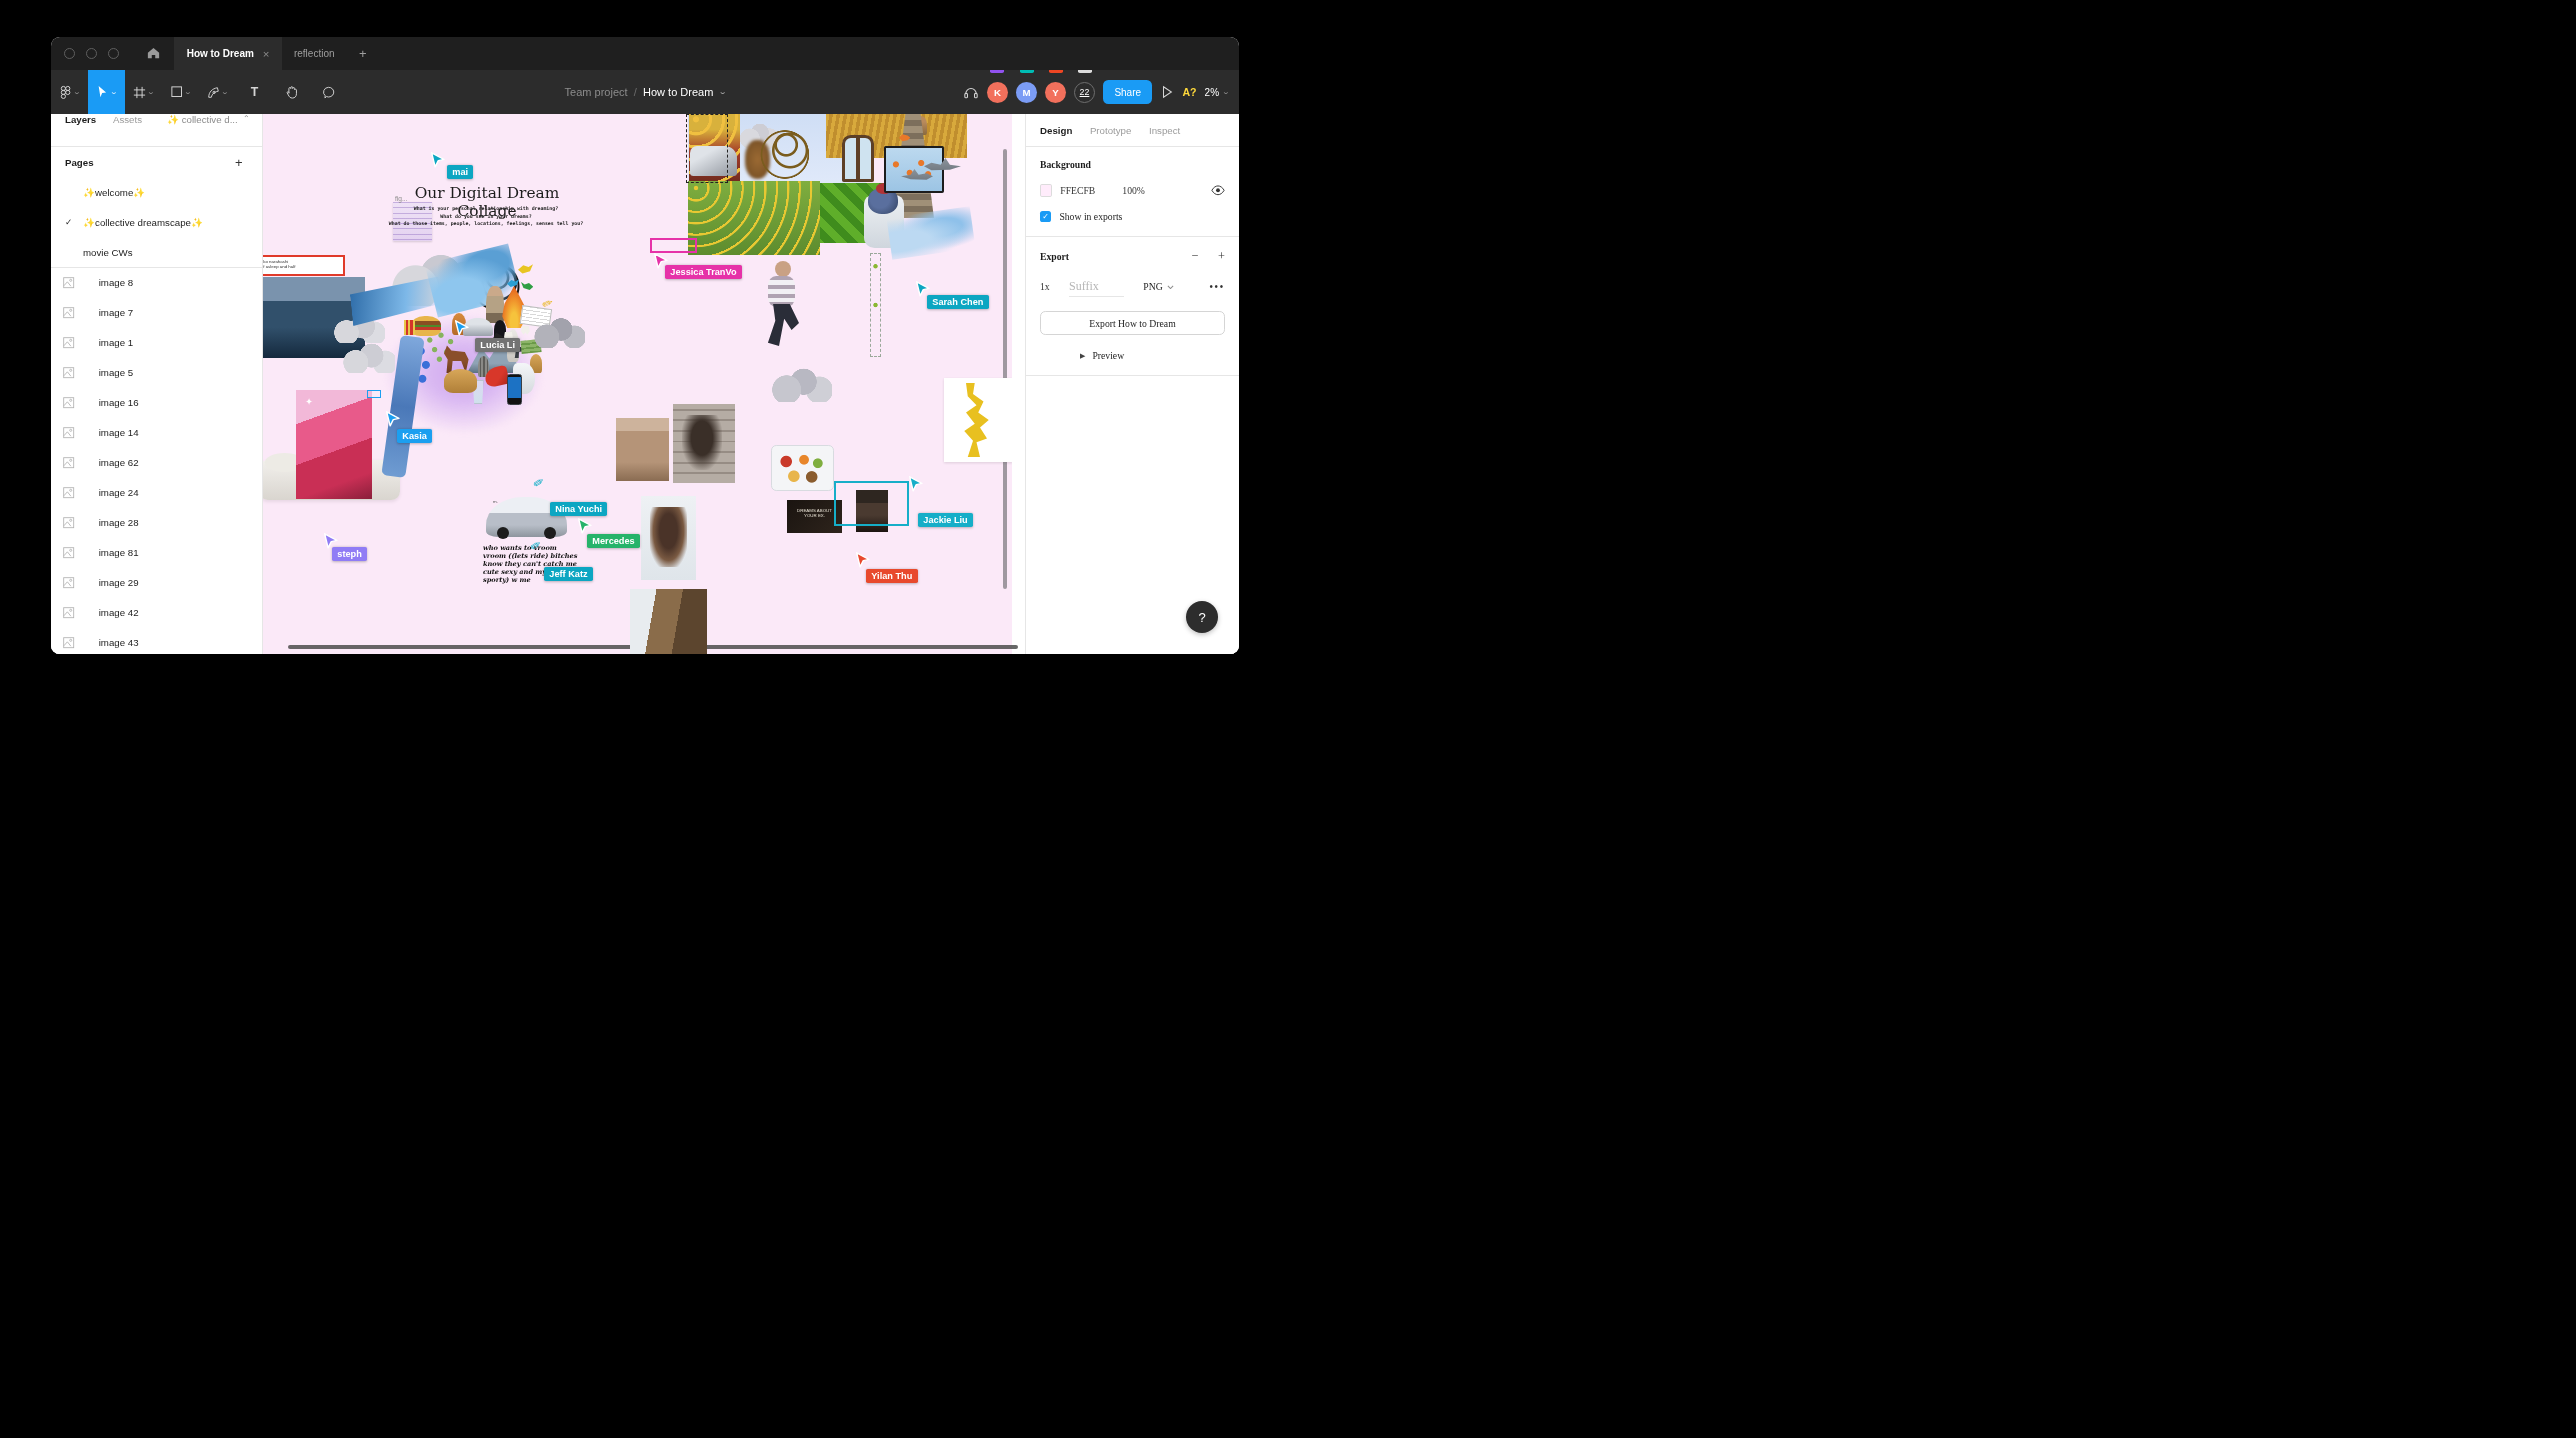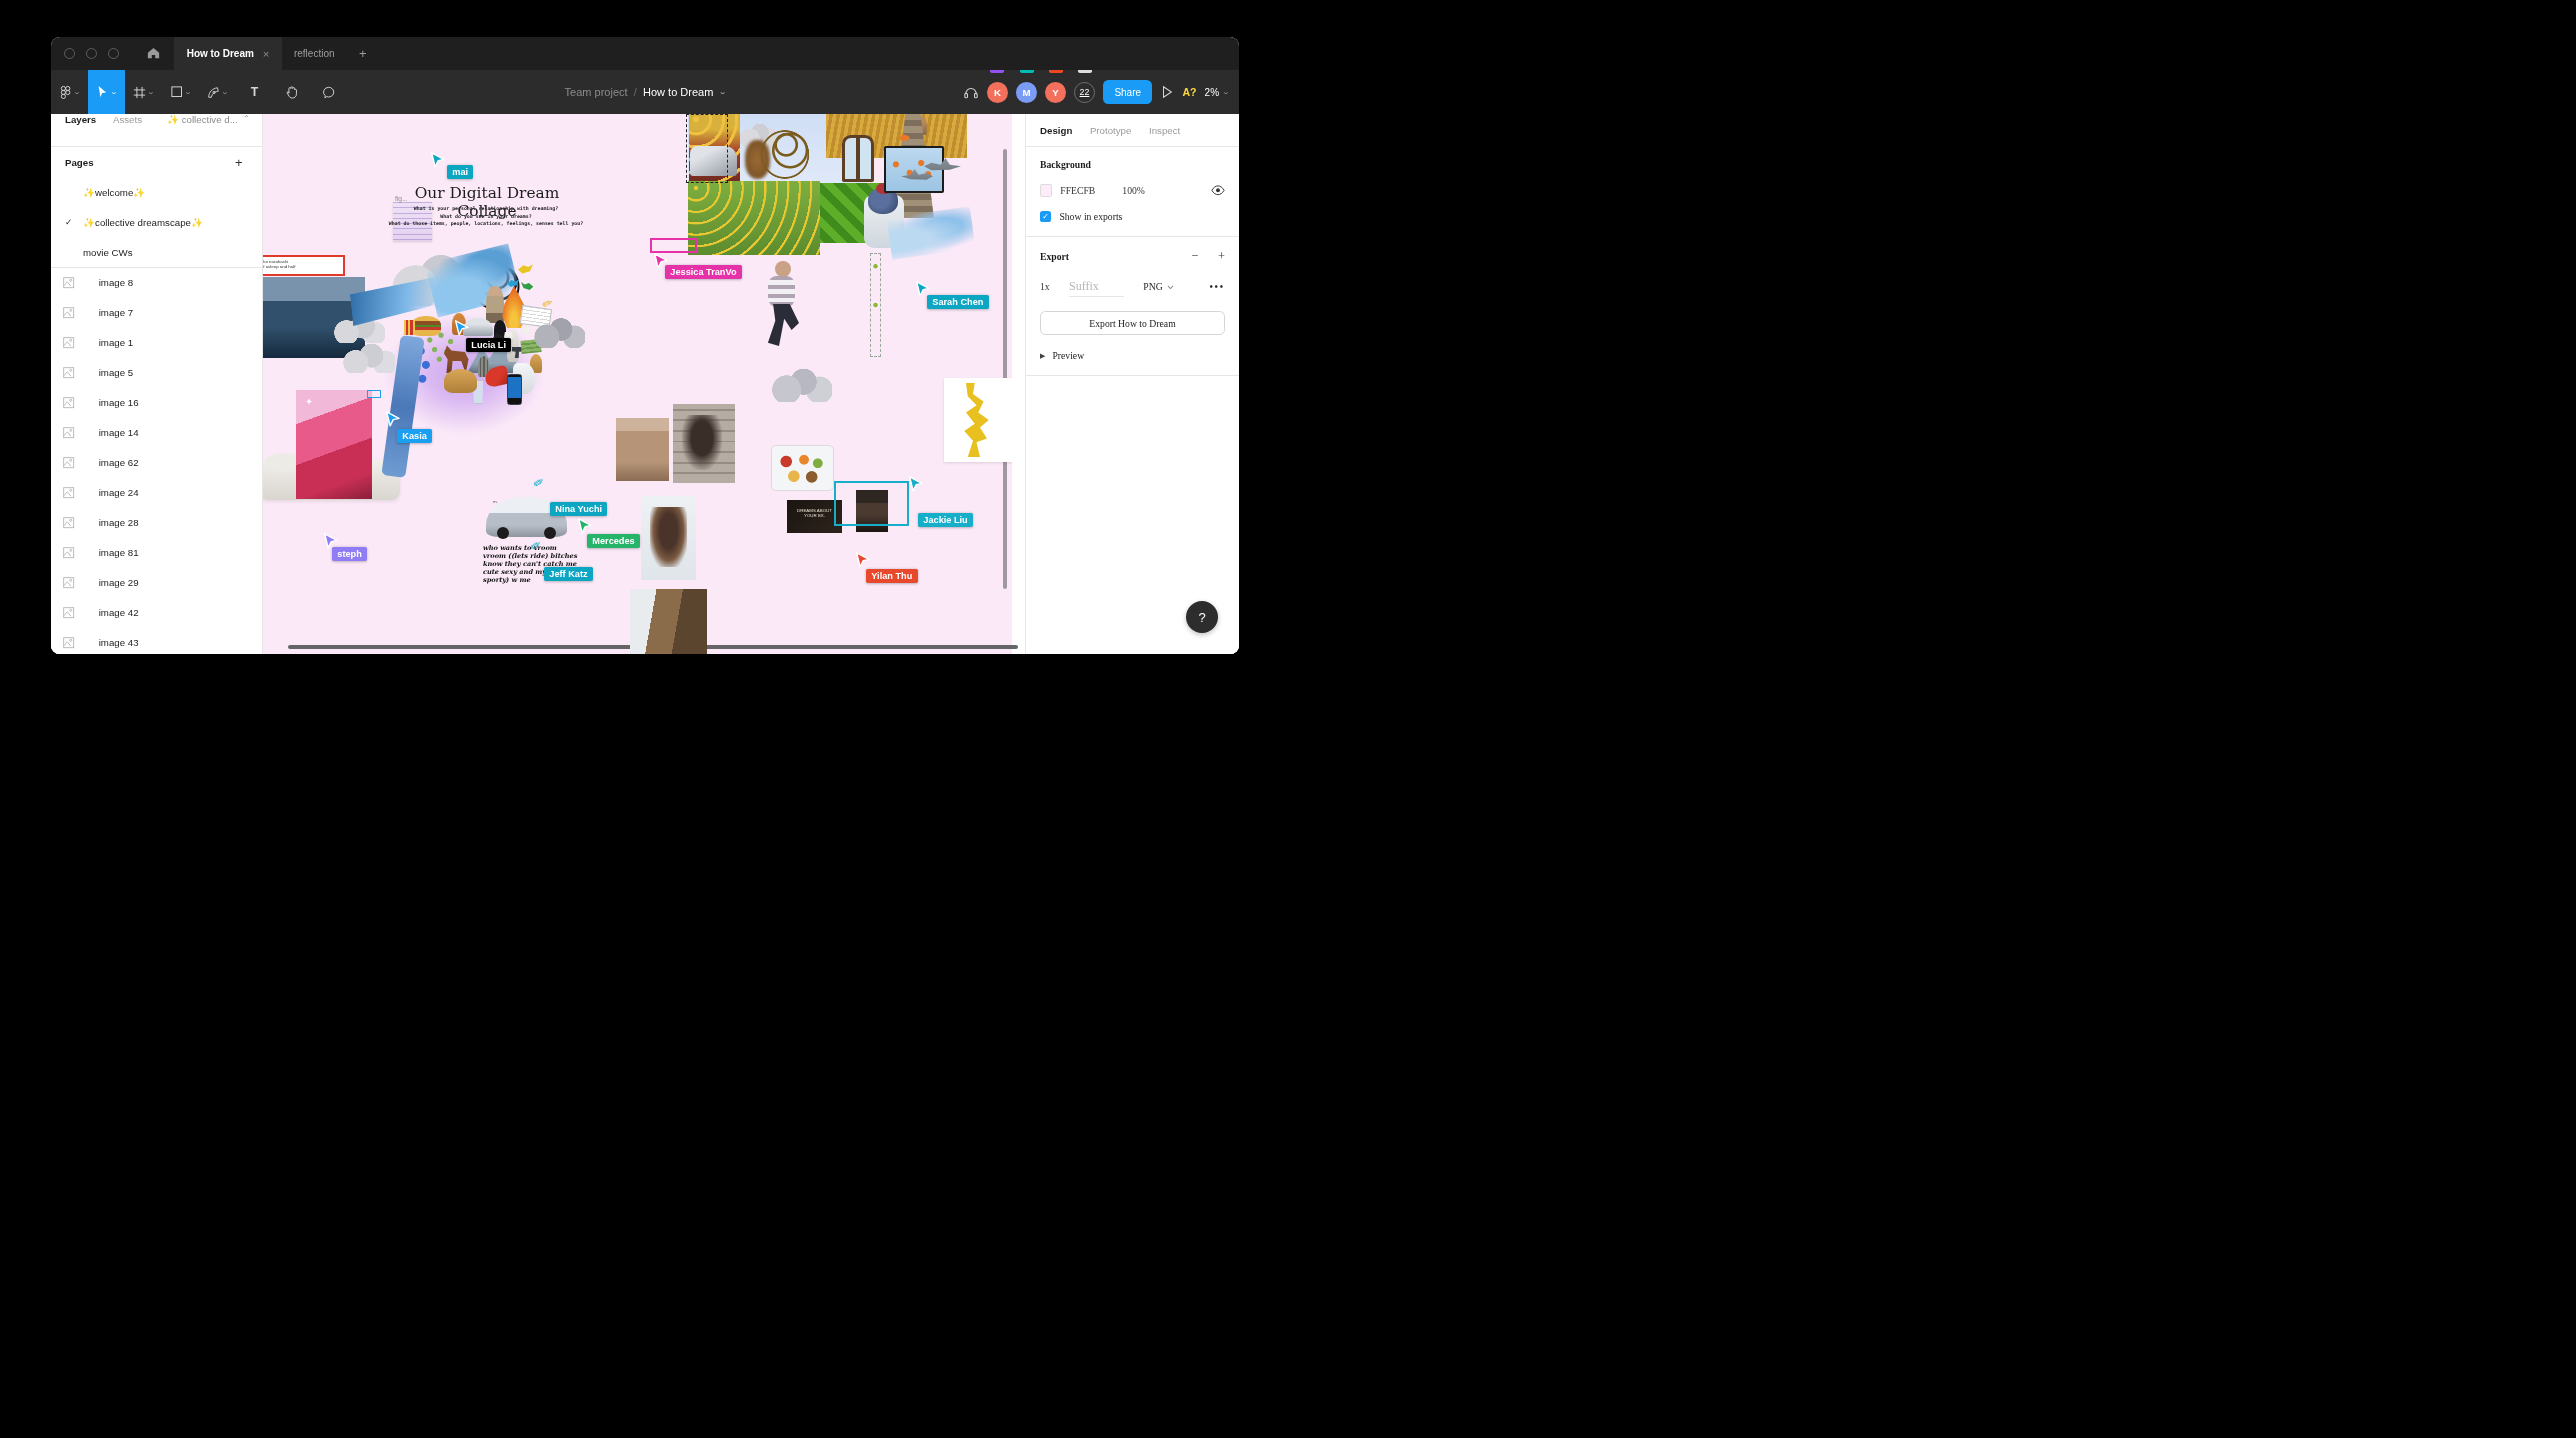--- a/index.html
+++ b/index.html
@@ -80,21 +80,21 @@
   .chkrow { display:flex; align-items:center; gap:8px; margin-top:14px; color:#1d1d1d; }
   .chk { width:11.4px; height:11.4px; background:#1a9bf5; border-radius:2.6px; color:#fff; font-size:8px; display:flex; align-items:center; justify-content:center; }
   .exphead { display:flex; align-items:center; }
   .exphead .mini { margin-left:auto; display:flex; gap:19.3px; font-size:12.3px; color:#333; font-weight:normal; }
   .exprow { display:flex; align-items:center; margin-top:13px; }
   .suffixin { width:55px; border:none; border-bottom:0.9px solid #e6e6e6; font-size:12px; font-family:inherit; margin-left:19.3px; padding:1.8px 0; color:#333; outline:none; }
   .suffixin::placeholder { color:#b6b6b6; }
   .fmt { margin-left:19.3px; display:flex; align-items:center; gap:4.4px; color:#1d1d1d; }
   .dots { margin-left:auto; letter-spacing:1.8px; font-weight:bold; color:#333; }
   .expbtn { width:100%; height:24.6px; margin-top:14px; background:#fff; border:0.9px solid #d5d5d5; border-radius:5.3px; font-size:9.7px; color:#1d1d1d; font-family:inherit; }
-  .prevrow { display:flex; align-items:center; gap:7px; margin-top:15px; color:#1d1d1d; }
+  .prevrow { display:flex; align-items:center; gap:7px; margin-top:15px; color:#1d1d1d;margin-left:40px; }
   .tri { font-size:7px; color:#444; }
   .helpbtn { position:absolute; right:21px; bottom:21px; width:32px; height:32px; border-radius:50%; background:#2d2d2d; color:#fff; font-size:13px; display:flex; align-items:center; justify-content:center; box-shadow:0 1.8px 5.3px rgba(0,0,0,.25); z-index:50; }
 </style>
 </head>
 <body>
 
 <div class="stage">
   <div class="window">
 
     <div class="tabbar">
@@ -457,21 +457,21 @@
                 <path d="M3 2 L17 9.5 L10.5 11 L7 18 Z" fill="#e632a8" stroke="#fff" stroke-width="1.6" stroke-linejoin="round"></path>
               </svg></div>
             <div class="clabel" style="left: 402px; top: 151px; background: rgb(230, 50, 168); z-index: 421;">Jessica TranVo</div>
             <div class="ccursor" style="left: 651px; top: 166px; z-index: 402;"><svg width="17.6" height="17.6" viewBox="0 0 20 20">
                 <path d="M3 2 L17 9.5 L10.5 11 L7 18 Z" fill="#0ca6c2" stroke="#fff" stroke-width="1.6" stroke-linejoin="round"></path>
               </svg></div>
             <div class="clabel" style="left: 664px; top: 181px; background: rgb(12, 166, 194); z-index: 422;">Sarah Chen</div>
             <div class="ccursor" style="left: 190px; top: 205px; z-index: 403;"><svg width="17.6" height="17.6" viewBox="0 0 20 20">
                 <path d="M3 2 L17 9.5 L10.5 11 L7 18 Z" fill="#1b9ff0" stroke="#fff" stroke-width="1.6" stroke-linejoin="round"></path>
               </svg></div>
-            <div class="clabel" style="left: 203px; top: 224px; background: #000000; z-index: 423;">Lucia Li</div>
+            <div class="clabel" style="left: 212px; top: 224px; background: #737373; z-index: 423;">Lucia Li</div>
             <div class="ccursor" style="left: 121px; top: 296px; z-index: 404;"><svg width="17.6" height="17.6" viewBox="0 0 20 20">
                 <path d="M3 2 L17 9.5 L10.5 11 L7 18 Z" fill="#1b9ff0" stroke="#fff" stroke-width="1.6" stroke-linejoin="round"></path>
               </svg></div>
             <div class="clabel" style="left: 134px; top: 315px; background: rgb(27, 159, 240); z-index: 424;">Kasia</div>
             <div class="clabel" style="left: 287px; top: 388px; background: rgb(12, 166, 194); z-index: 425;">Nina Yuchi</div>
             <div class="ccursor" style="left: 313px; top: 403px; z-index: 406;"><svg width="17.6" height="17.6" viewBox="0 0 20 20">
                 <path d="M3 2 L17 9.5 L10.5 11 L7 18 Z" fill="#26b36a" stroke="#fff" stroke-width="1.6" stroke-linejoin="round"></path>
               </svg></div>
             <div class="clabel" style="left: 324px; top: 420px; background: rgb(38, 179, 106); z-index: 426;">Mercedes</div>
             <div class="clabel" style="left: 281px; top: 453px; background: rgb(12, 166, 194); z-index: 427;">Jeff Katz</div>

